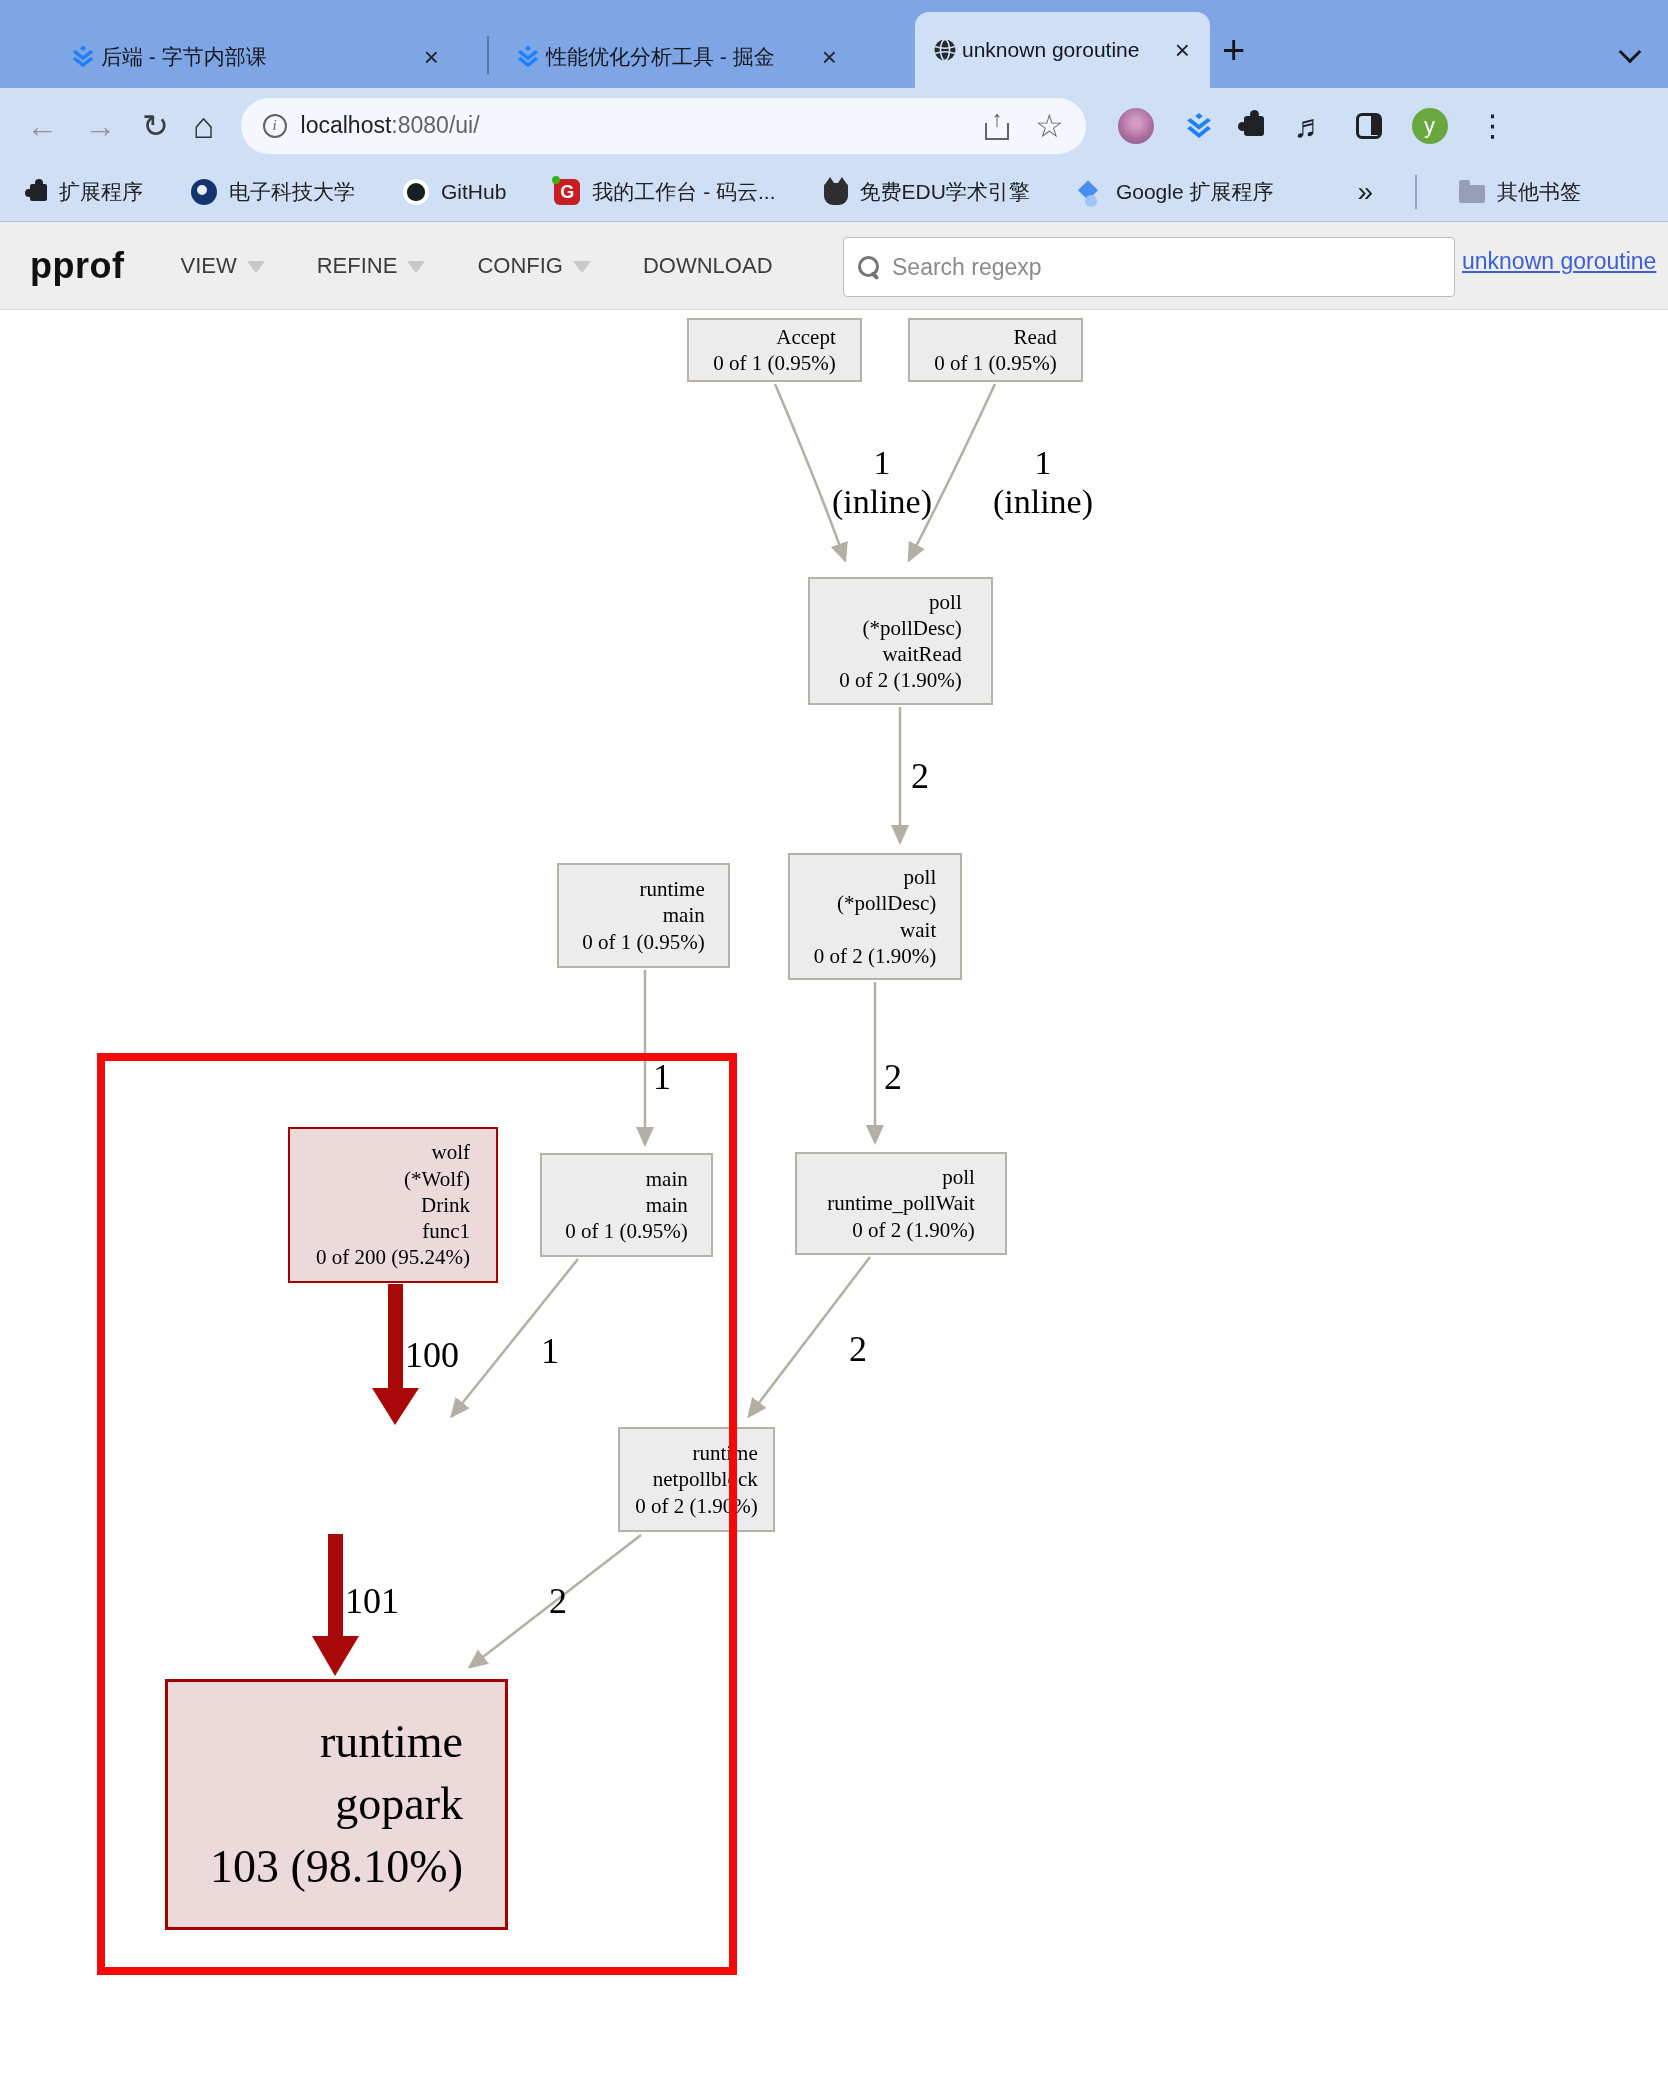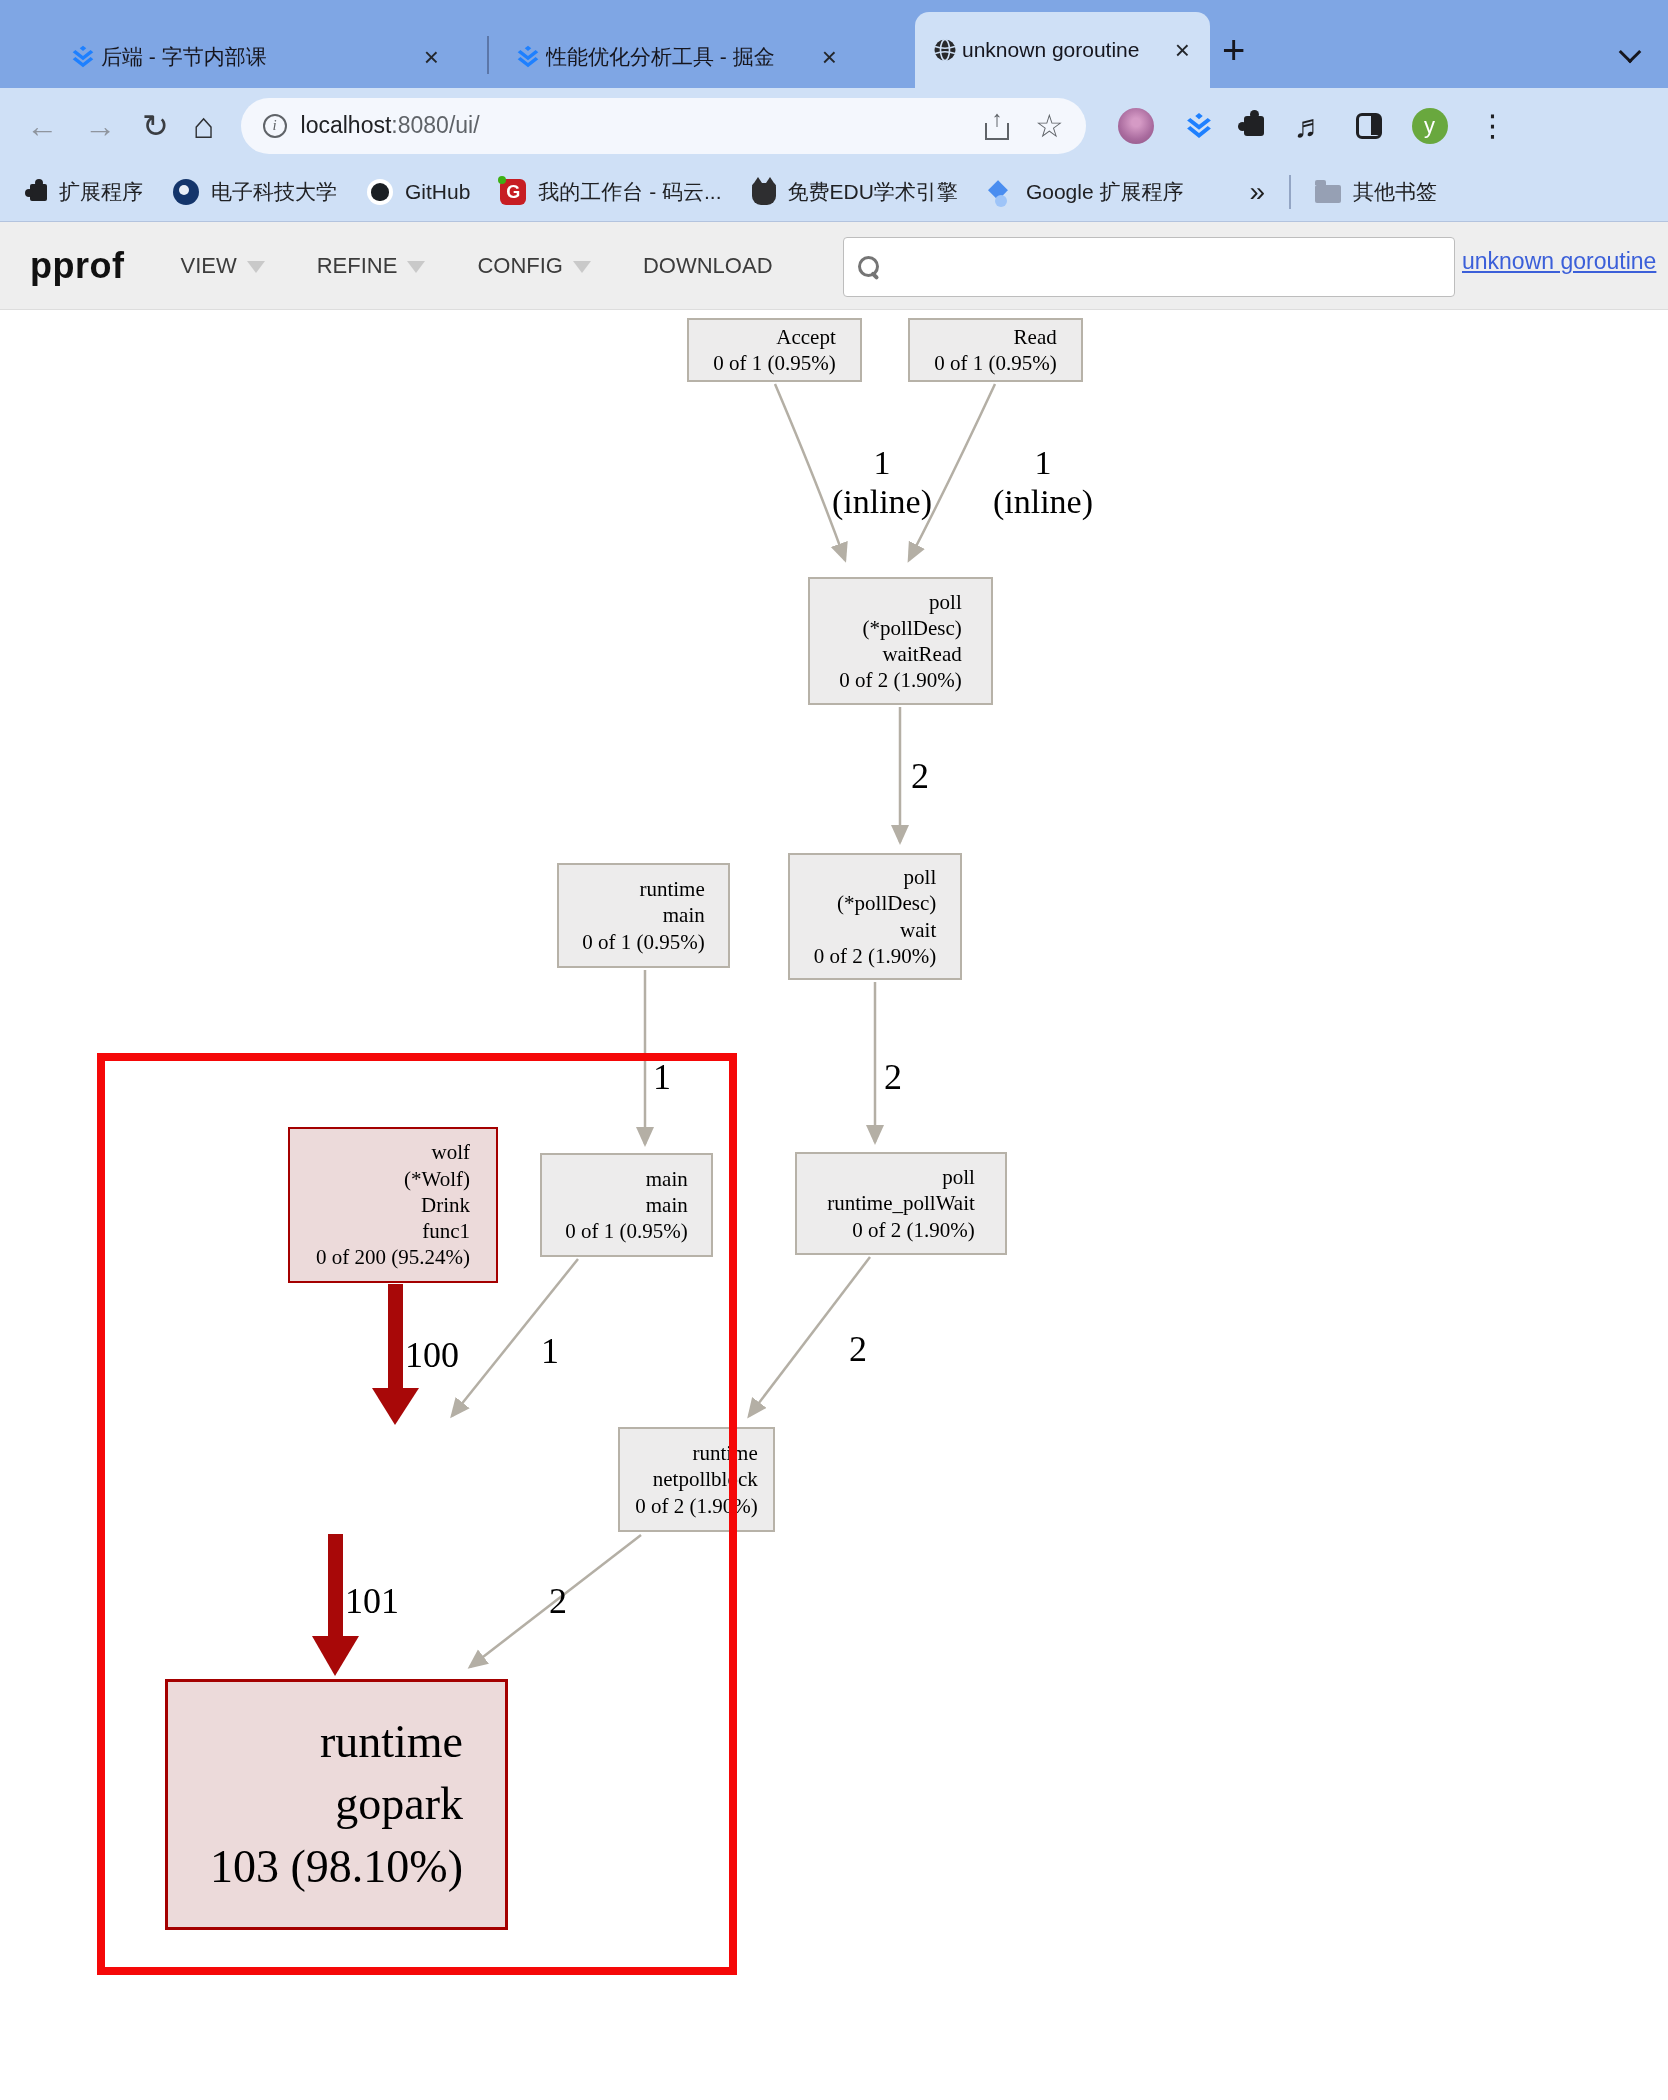--- a/index.html
+++ b/index.html
@@ -40,21 +40,21 @@
   .avatar.green { background:#69a83e; color:#fff; font-size:22px; display:flex; align-items:center; justify-content:center; }
   .puzzle { position:relative; width:20px; height:20px; background:#202124; border-radius:3px; }
   .puzzle:before { content:""; position:absolute; top:-6px; left:6px; width:9px; height:9px; background:#202124; border-radius:50%; }
   .puzzle:after { content:""; position:absolute; left:-6px; top:6px; width:9px; height:9px; background:#202124; border-radius:50%; }
   .music-ic { font-size:32px; color:#1f2023; line-height:1; }
   .panel-ic { position:relative; width:26px; height:26px; border:3.5px solid #1f2023; border-radius:6px; }
   .panel-ic:after { content:""; position:absolute; right:0; top:0; width:8px; height:19px; background:#1f2023; }
   .dots-ic { font-size:30px; color:#202124; line-height:1; }
 
   
-  .bookmarks { position:absolute; left:0; top:163px; width:1668px; height:59px; background:#cfe0f6; border-bottom:1px solid #b3c3de; display:flex; align-items:center; gap:14px; padding:0 30px; }
+  .bookmarks { position:absolute; left:0; top:163px; width:1668px; height:59px; background:#cfe0f6; border-bottom:1px solid #b3c3de; display:flex; align-items:center; gap:32px; padding:0 30px; }
   .bm { display:flex; align-items:center; gap:12px; font-size:21px; color:#202124; margin-right:16px; white-space:nowrap; }
   .bm-puzzle { position:relative; width:17px; height:17px; background:#202124; border-radius:2px; }
   .bm-puzzle:before { content:""; position:absolute; top:-5px; left:5px; width:8px; height:8px; background:#202124; border-radius:50%; }
   .bm-puzzle:after { content:""; position:absolute; left:-5px; top:5px; width:8px; height:8px; background:#202124; border-radius:50%; }
   .bm-univ { width:26px; height:26px; border-radius:50%; background:#14356b; border:2px solid #0e2napx; position:relative; }
   .bm-univ:after { content:""; position:absolute; left:6px; top:6px; width:10px; height:10px; border-radius:50%; background:#e8eef7; }
   .bm-github { width:26px; height:26px; border-radius:50%; background:#fff; position:relative; }
   .bm-github:after { content:""; position:absolute; left:4px; top:4px; width:18px; height:18px; border-radius:50% 50% 46% 46%; background:#1b1f23; }
   .bm-gitee { position:relative; width:26px; height:26px; border-radius:6px; background:#c71d23; color:#fff; font-weight:bold; font-size:18px; display:flex; align-items:center; justify-content:center; }
   .bm-gitee:before { content:""; position:absolute; left:-2px; top:-3px; width:8px; height:8px; border-radius:50%; background:#3db014; }
@@ -209,20 +209,21 @@
     </div>
     <div class="pprof-menu">
       <span>CONFIG</span>
       <span class="menu-caret"></span>
     </div>
     <div class="pprof-menu">
       <span>DOWNLOAD</span>
     </div>
     <div class="searchbox">
       <span class="lens"></span>
+      <input type="text" placeholder="Search regexp" style="">
     </div>
     <a class="profile-link" href="#">unknown goroutine</a>
   </div>
 
   <div class="graph">
     <svg width="1668" height="1790" viewBox="0 0 1668 1790">
       <defs>
         <marker id="arrow" markerUnits="userSpaceOnUse" markerWidth="26" markerHeight="22" refX="17" refY="9" orient="auto">
           <path d="M0,0 L20,9 L0,18 z" fill="#b4afa5"></path>
         </marker>

